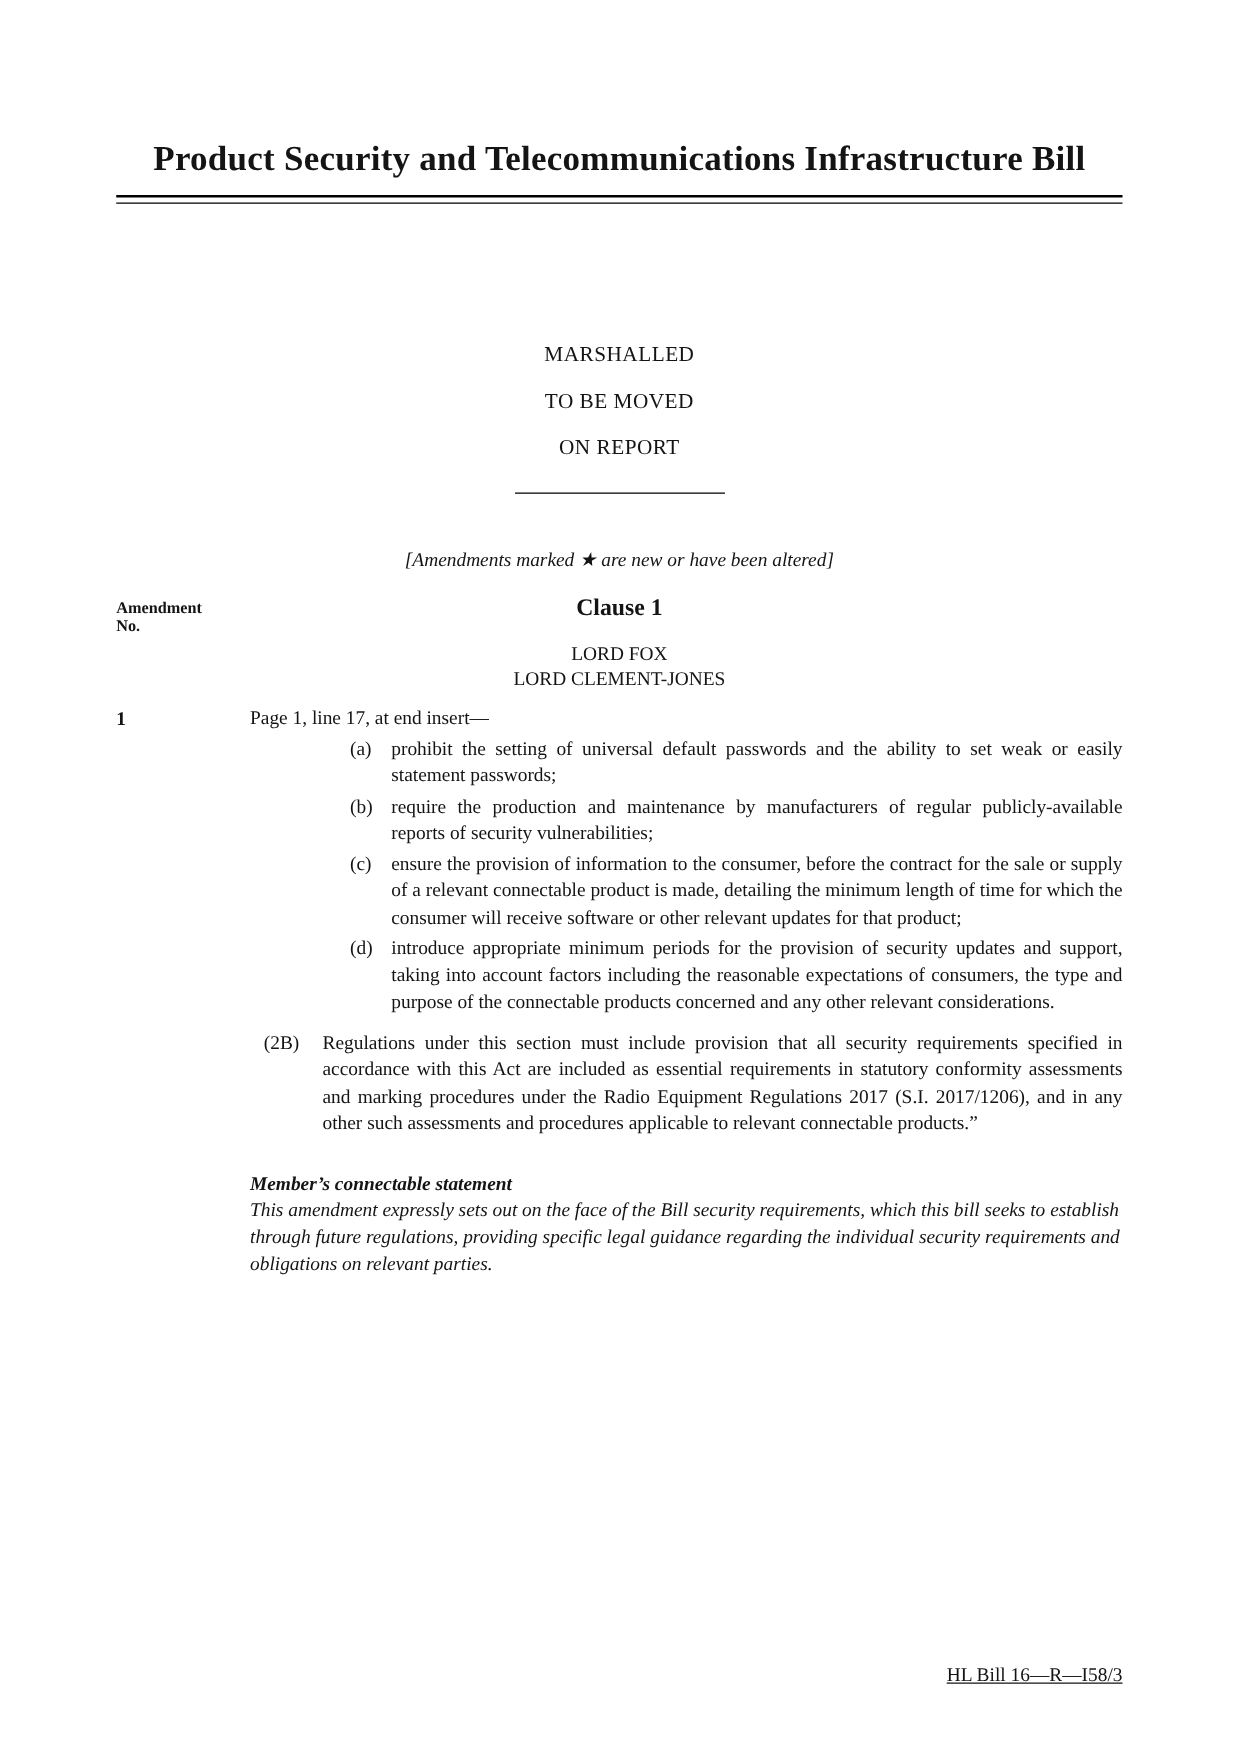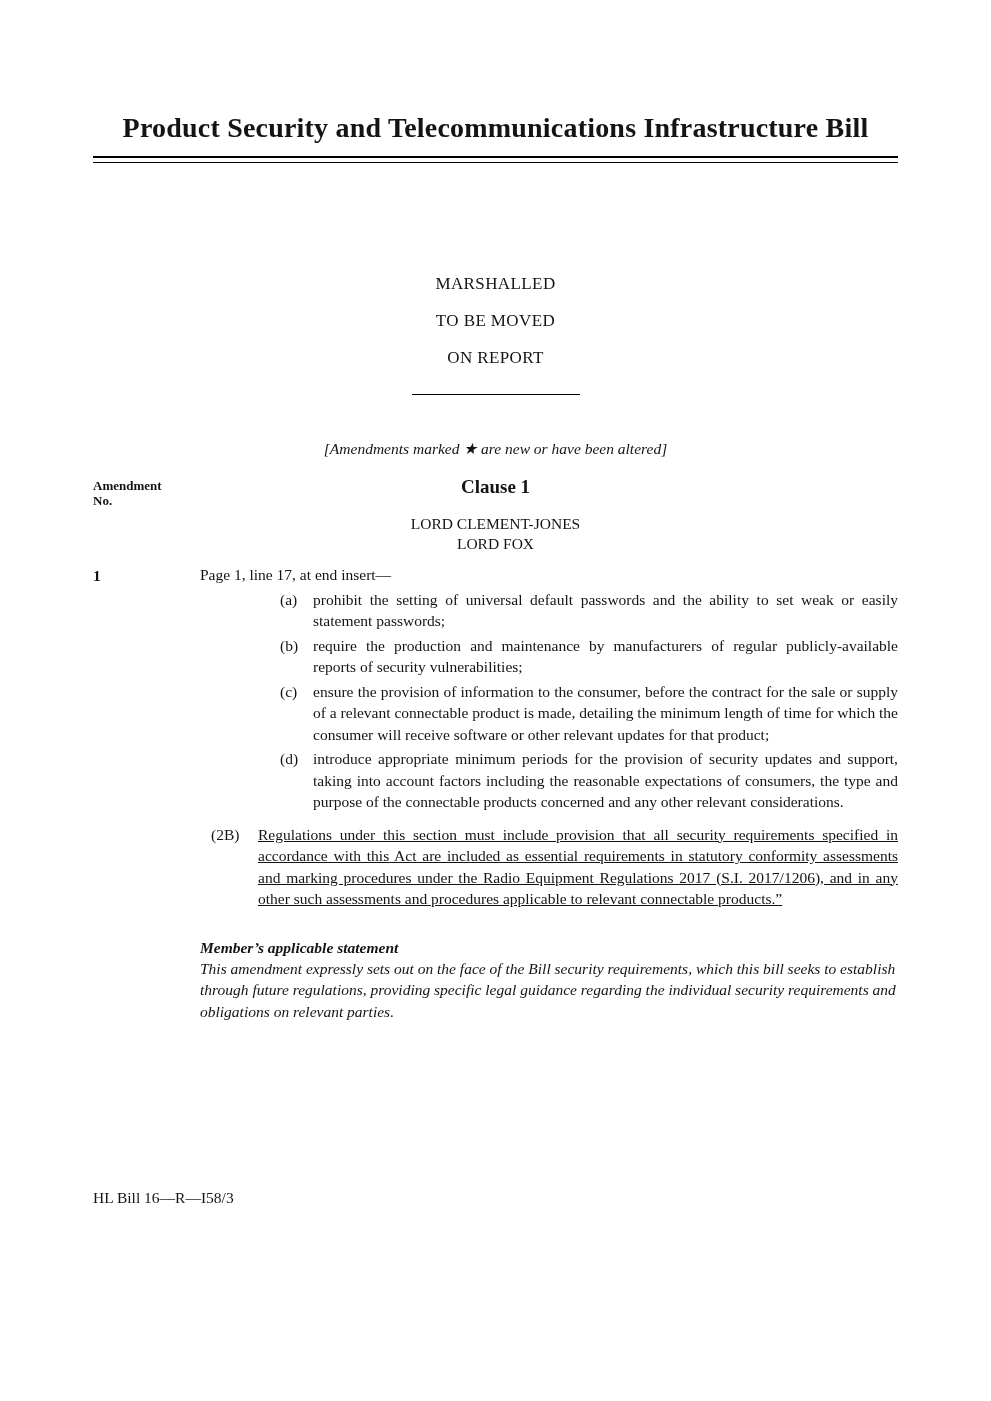--- a/index.html
+++ b/index.html
@@ -75,39 +75,40 @@
     position: absolute; left: 0; top: 1px;
     font-weight: bold;
   }
   .instruction { margin-left: 107px; }
   .p { position: relative; text-align: justify; }
   .p .lbl { position: absolute; top: 0; }
   .p-2a { margin-left: 165px; margin-top: 8px; }
   .p-2a > .lbl { left: -51px; }
   .p-item { margin-left: 220px; margin-top: 3px; }
   .p-item > .lbl { left: -33px; }
-  .p-2b { margin-left: 165px; margin-top: 11px; text-decoration: underline; }
+  .p-2b { margin-left: 165px; margin-top: 11px; }
   .p-2b > .lbl { left: -47px; }
   .expl-heading {
     margin-left: 107px; margin-top: 27px;
     font-weight: bold; font-style: italic;
     font-size: 15.5px; line-height: 21px;
   }
   .expl-text {
     margin-left: 107px;
     font-style: italic;
     font-size: 15.5px; line-height: 21.5px;
     text-align: left;
   }
   .footer {
     position: absolute;
-    left: 93px; right: 93px; top: 1189px;
+    left: 93px; right: 93px; top: 1332px;
     display: flex;
-    justify-content: flex-start;
+    justify-content: flex-end;
     font-size: 15.5px;
+    text-decoration: underline;
   }
 </style>
 </head>
 <body>
 
 <div class="page">
 
   <div class="doc-title">Product Security and Telecommunications Infrastructure Bill</div>
 
   <div class="rule-double"></div>
@@ -124,22 +125,22 @@
 
   <div class="clause-row">
     <div class="amendment-col-header">
       <div>Amendment</div>
       <div>No.</div>
     </div>
     <div class="clause-heading">Clause 1</div>
   </div>
 
   <div class="movers">
+    <div>LORD FOX</div>
     <div>LORD CLEMENT-JONES</div>
-    <div>LORD FOX</div>
   </div>
 
   <div class="amendment-block">
     <span class="amendment-number">1</span>
     <div class="instruction">Page 1, line 17, at end insert—</div>
 
 
     <div class="p p-item">
       <span class="lbl">(a)</span>
       <span>prohibit the setting of universal default passwords and the ability to set weak or easily statement passwords;</span>
@@ -158,21 +159,21 @@
     <div class="p p-item">
       <span class="lbl">(d)</span>
       <span>introduce appropriate minimum periods for the provision of security updates and support, taking into account factors including the reasonable expectations of consumers, the type and purpose of the connectable products concerned and any other relevant considerations.</span>
     </div>
 
     <div class="p p-2b">
       <span class="lbl">(2B)</span>
       <span>Regulations under this section must include provision that all security requirements specified in accordance with this Act are included as essential requirements in statutory conformity assessments and marking procedures under the Radio Equipment Regulations 2017 (S.I. 2017/1206), and in any other such assessments and procedures applicable to relevant connectable products.”</span>
     </div>
 
-    <div class="expl-heading">Member’s applicable statement</div>
+    <div class="expl-heading">Member’s connectable statement</div>
     <div class="expl-text">This amendment expressly sets out on the face of the Bill security requirements, which this bill seeks to establish through future regulations, providing specific legal guidance regarding the individual security requirements and obligations on relevant parties.</div>
   </div>
 
   <div class="footer">
     <span>HL Bill 16—R—I</span>
     <span>58/3</span>
   </div>
 
 </div>
 

